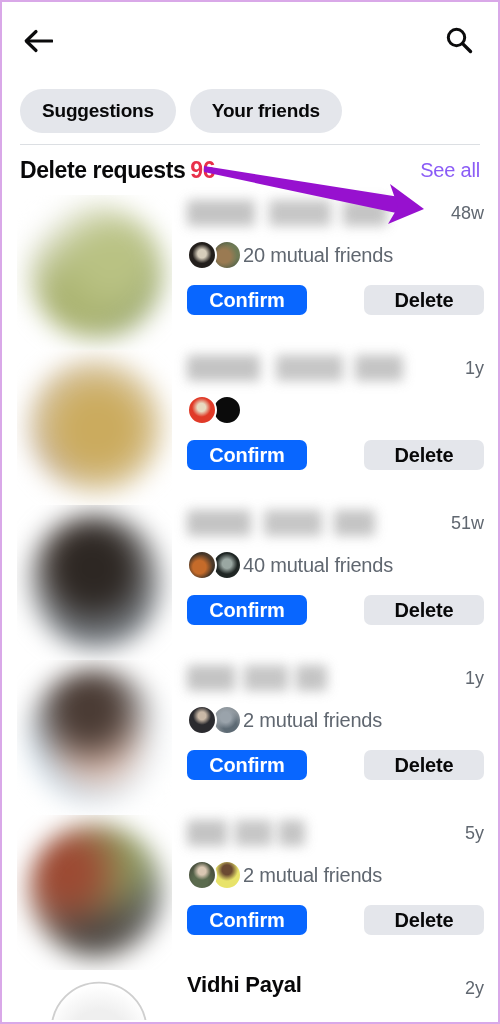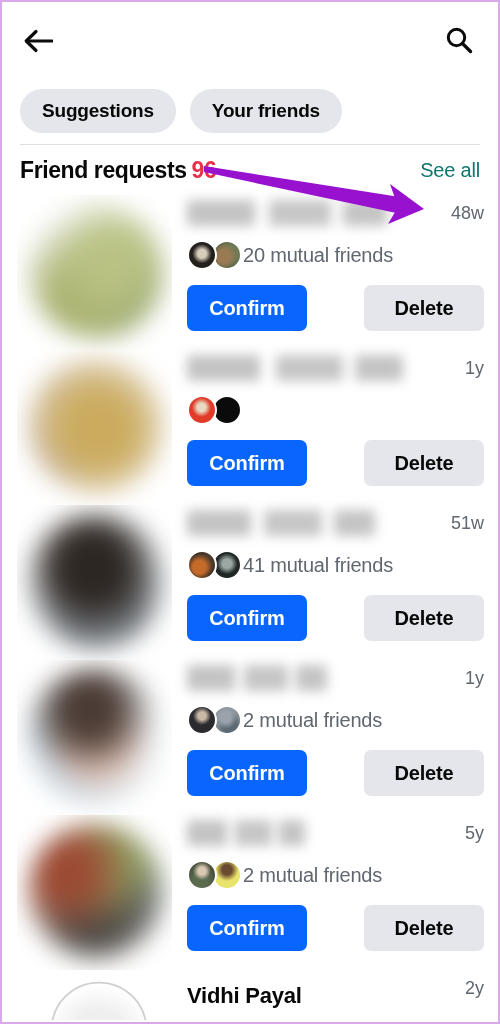--- a/index.html
+++ b/index.html
@@ -107,21 +107,21 @@
     letter-spacing: -0.4px;
     white-space: nowrap;
   }
   .section-count {
     color: #e8304a;
     font-weight: bold;
     margin-left: 5px;
   }
   .see-all {
     font-size: 20px;
-    color: #0f766e;
+    color: #8b5cf6;
     cursor: pointer;
     letter-spacing: -0.2px;
     white-space: nowrap;
   }
 
   
   .req-list { position: relative; }
 
   .req-row {
     position: relative;
@@ -204,21 +204,20 @@
     opacity: 0.85;
   }
   .name-real {
     position: absolute;
     left: 6px;
     top: 2px;
     font-size: 22px;
     font-weight: bold;
     color: #080809;
     letter-spacing: -0.2px;
-    margin-top: 11px;
   }
 
   .time {
     position: absolute;
     right: 14px;
     top: 8px;
     font-size: 18px;
     color: #606770;
   }
 
@@ -281,21 +280,21 @@
   .btn-row {
     position: absolute;
     left: 6px;
     right: 14px;
     top: 90px;
     display: flex;
     gap: 9px;
   }
   .btn {
     flex: 1;
-    height: 46px;
+    height: 30px;
     border-radius: 7px;
     display: flex;
     align-items: center;
     justify-content: center;
     font-size: 20px;
     font-weight: bold;
     cursor: pointer;
     letter-spacing: -0.2px;
     border: none;
     font-family: "Liberation Sans", sans-serif;
@@ -342,21 +341,21 @@
     </div>
     <div class="pill">
       <span>Your friends</span>
     </div>
   </div>
 
   <div class="divider"></div>
 
   <div class="section-head">
     <div class="section-title">
-      <span>Friend requests</span><span class="section-count">96</span>
+      <span>Delete requests</span><span class="section-count">96</span>
     </div>
     <div class="see-all">See all</div>
   </div>
 
   <div class="req-list">
 
     <div class="req-row">
       <div class="avatar">
         <div class="avatar-inner av1"></div>
       </div>
@@ -402,21 +401,21 @@
         <div class="avatar-inner av3"></div>
       </div>
       <div class="req-body">
         <div class="name-blur" style="width:188px"></div>
         <div class="time">51w</div>
         <div class="mutual">
           <div class="mini-stack">
             <div class="mini a m3a"></div>
             <div class="mini b m3b"></div>
           </div>
-          <div class="mutual-text">41 mutual friends</div>
+          <div class="mutual-text">40 mutual friends</div>
         </div>
         <div class="btn-row">
           <button class="btn btn-confirm">Confirm</button>
           <button class="btn btn-delete">Delete</button>
         </div>
       </div>
     </div>
 
     <div class="req-row">
       <div class="avatar">

